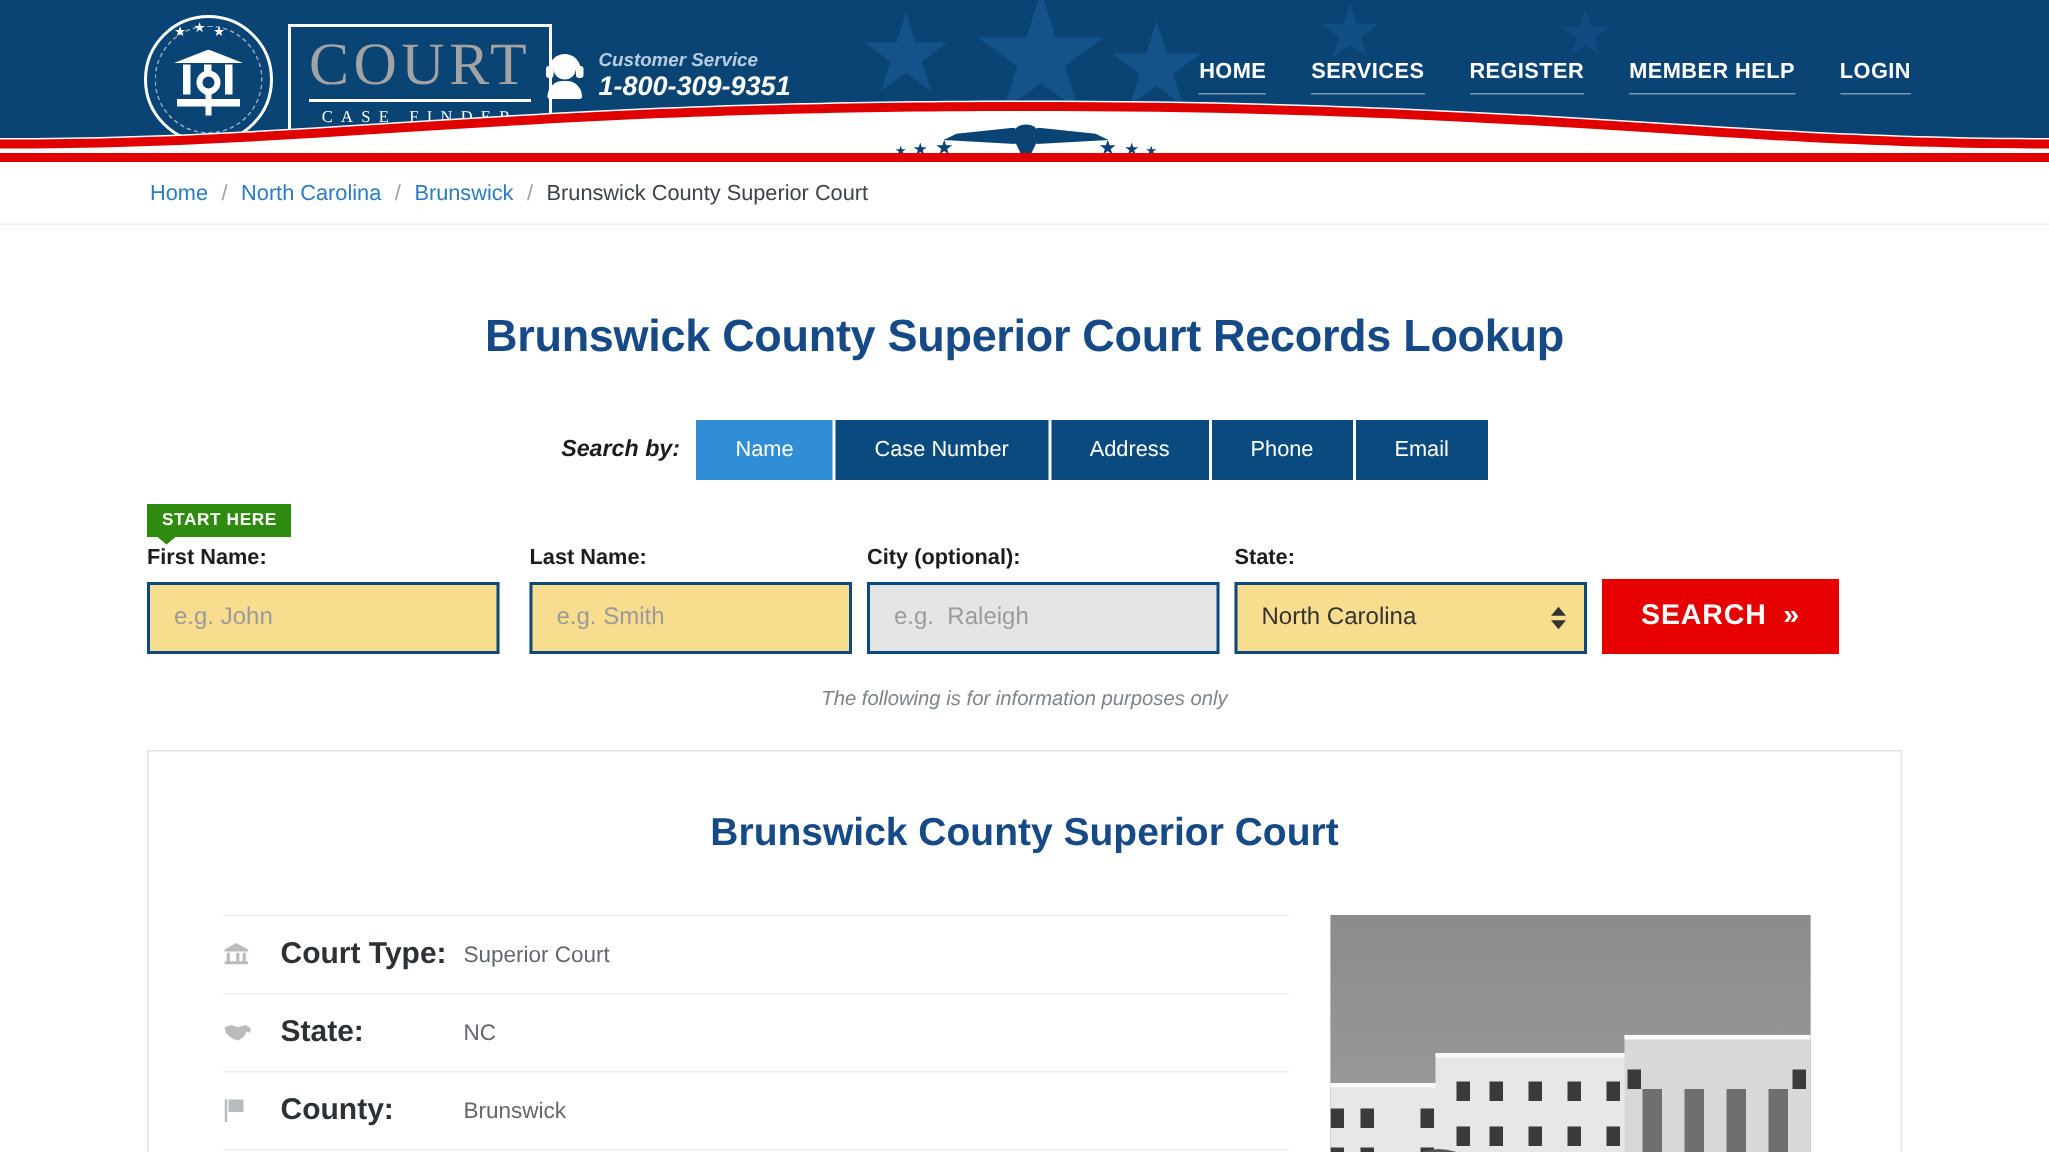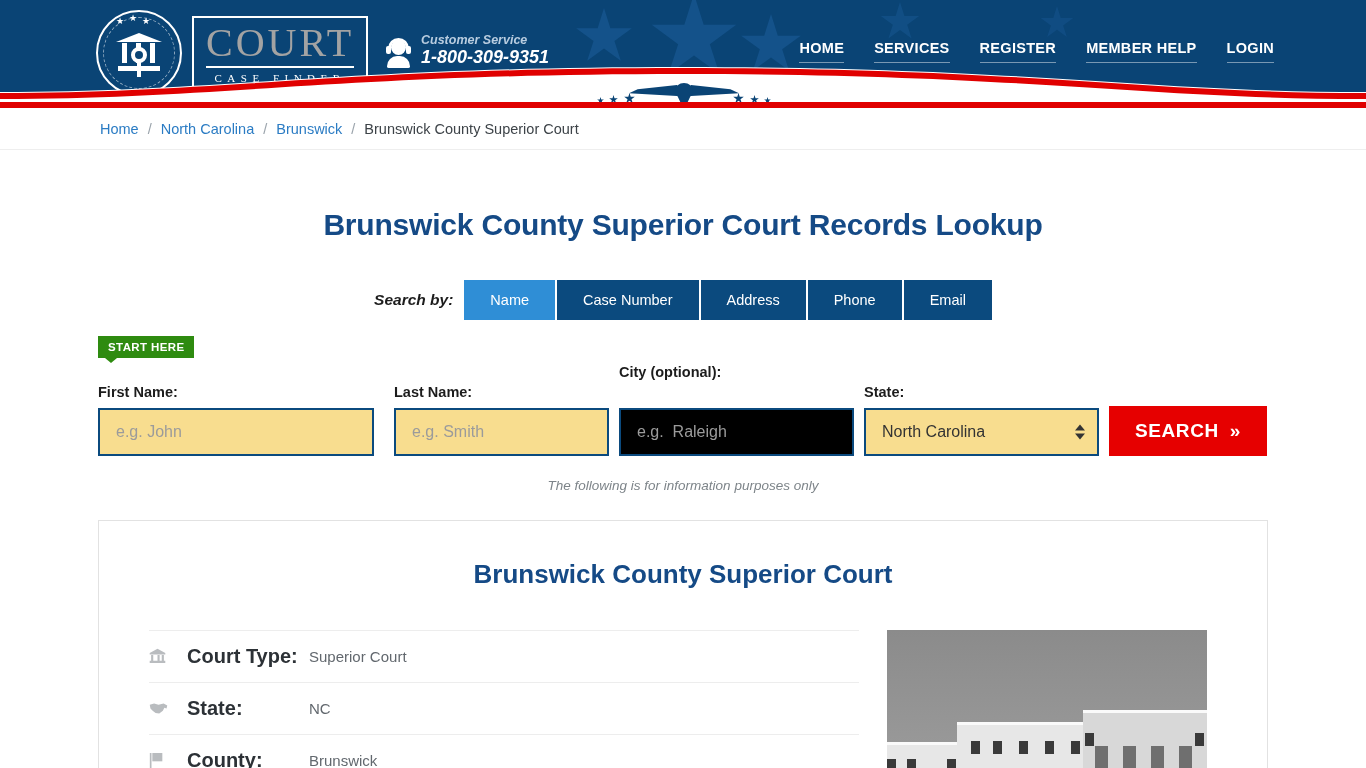--- a/index.html
+++ b/index.html
@@ -58,22 +58,22 @@
     color: #a3a3a3; font-family: "Liberation Serif", serif;
     font-size: 40px; letter-spacing: 3px; line-height: 1;
     border-bottom: 2px solid #fff; padding-bottom: 3px;
   }
   .logo-sub {
     color: #fff; font-size: 11px; letter-spacing: 5.5px;
     text-align: center; padding-top: 4px; font-family: "Liberation Serif", serif;
   }
 
   .cs-wrap {
-    position: absolute; left: 385px; top: 33px;
-    display: flex; align-items: flex-end; gap: 9px;
+    position: absolute; left: 363px; top: 33px;
+    display: flex; align-items: center; gap: 9px;
   }
   .cs-icon { width: 27px; height: 30px; position: relative; }
   .cs-head { position: absolute; top: 2px; left: 6px; width: 15px; height: 15px; background: #fff; border-radius: 50%; }
   .cs-band {
     position: absolute; top: 0px; left: 3px; width: 21px; height: 13px;
     border: 3px solid #fff; border-bottom: none; border-radius: 11px 11px 0 0;
   }
   .cs-ear { position: absolute; top: 8px; width: 5px; height: 8px; background: #fff; border-radius: 2px; }
   .cs-body {
     position: absolute; bottom: 0; left: 2px; width: 23px; height: 12px;
@@ -158,30 +158,30 @@
     border-left: 6px solid transparent; border-right: 6px solid transparent;
     border-top: 5px solid #2e8b10;
   }
   .fields {
     display: flex; align-items: flex-end; gap: 10px; padding-top: 28px;
   }
   .field { display: flex; flex-direction: column; }
   .field-label {
     color: #1c1c1c; font-size: 14.5px; font-weight: bold; margin-bottom: 8px;
   }
-  .f-first { width: 276px; }
+  .f-first { width: 235px; }
   .f-last  { width: 225px; padding-left: 10px; }
   .f-city  { width: 235px; }
   .f-state { width: 235px; }
   .input {
     height: 48px; border: 2px solid #0b4a7e; background: #f8dd8f;
     font-size: 16px; color: #7d7d7d; padding: 0 16px;
     font-family: "Liberation Sans", sans-serif; width: 100%;
   }
-  .input.white { background: #000000; margin-top: 20px; }
+  .input.white { background: #e5e5e5; }
   .input::placeholder { color: #9b9b9b; }
   .select-wrap { position: relative; }
   .select-box {
     height: 48px; border: 2px solid #0b4a7e; background: #f8dd8f;
     font-size: 16px; color: #333333; padding: 0 16px;
     display: flex; align-items: center; cursor: pointer; width: 100%;
   }
   .select-arrows {
     position: absolute; right: 14px; top: 50%; transform: translateY(-50%);
     display: flex; flex-direction: column; gap: 3px; line-height: 0;

